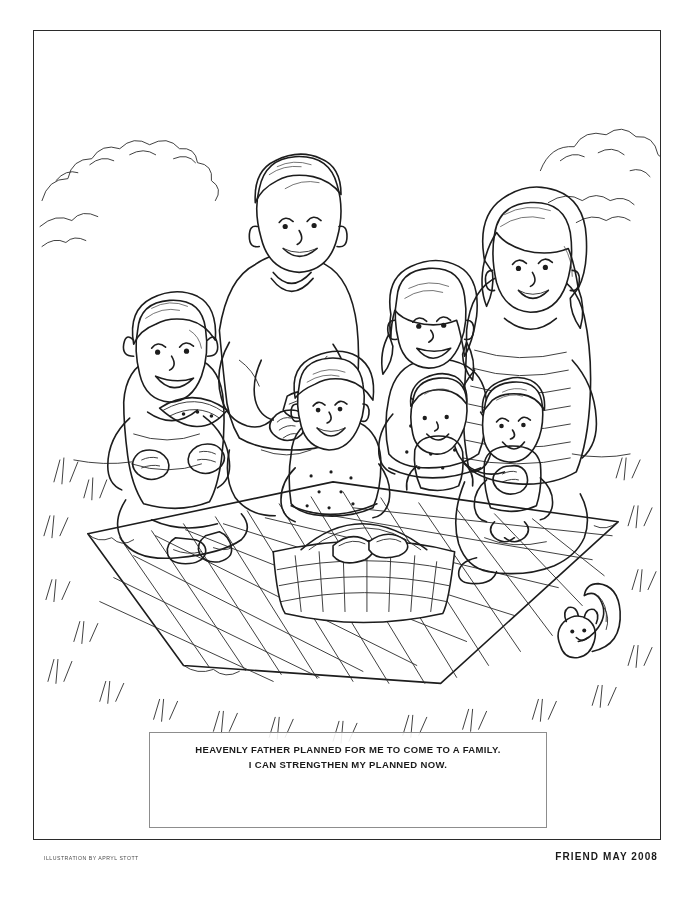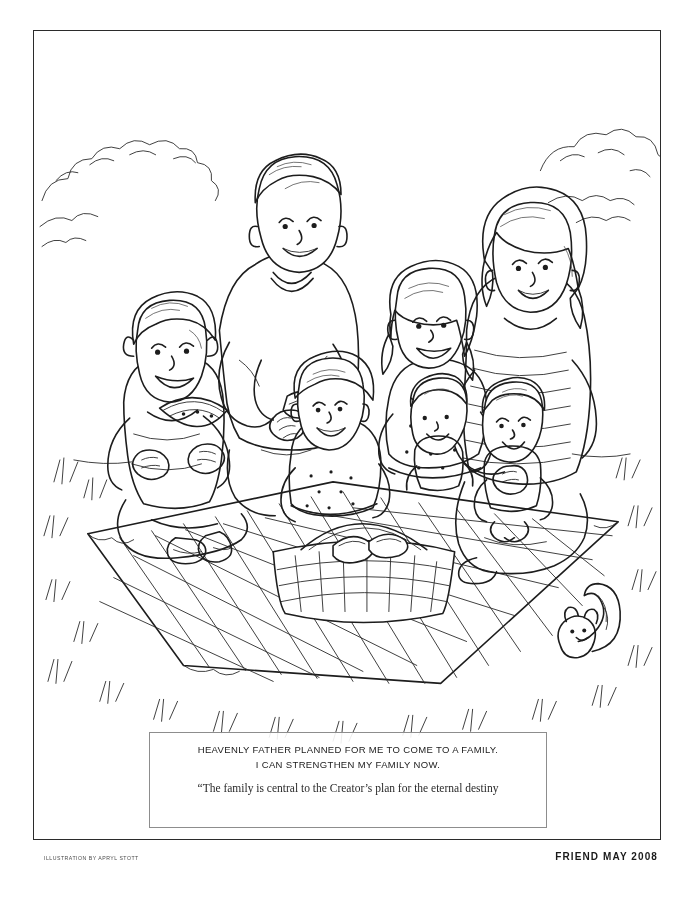--- a/index.html
+++ b/index.html
@@ -52,21 +52,21 @@
     box-sizing: border-box;
     background: rgba(255,255,255,0.9);
     text-align: center;
     padding: 9px 10px 0 10px;
   }
   .caption-line1,
   .caption-line2 {
     font-family: "Liberation Sans", sans-serif;
     font-size: 9.5px;
     letter-spacing: 0.35px;
-    font-weight: 400;
+    font-weight: 700;
     color: #1a1a1a;
     line-height: 15px;
     white-space: nowrap;
   }
   .caption-quote {
     margin-top: 8px;
     font-family: "Liberation Serif", serif;
     font-size: 11.5px;
     line-height: 16px;
     color: #2a2a2a;
@@ -477,23 +477,22 @@
 
           <path class="ink" d="M560 622 q30 -6 28 -40 q-2 -26 -22 -28 q-12 0 -14 12 q10 -6 16 4 q8 14 -2 28 q-8 12 -20 14"></path>
           <path class="ink-thin" d="M566 566 q10 10 8 26 M572 578 q6 10 2 22"></path>
         </g>
 
       </svg>
     </div>
 
     <div class="caption-box">
       <div class="caption-line1">HEAVENLY FATHER PLANNED FOR ME TO COME TO A FAMILY.</div>
-      <div class="caption-line2">I CAN STRENGTHEN MY FAMILY NOW.</div>
+      <div class="caption-line2">I CAN STRENGTHEN MY PLANNED NOW.</div>
       <div class="caption-quote">
-        <div>“The family is central to the Creator’s plan for the eternal destiny</div>
       </div>
     </div>
   </div>
 
   <div class="credit-left">ILLUSTRATION BY APRYL STOTT</div>
   <div class="credit-right">FRIEND MAY 2008</div>
 
 </div>
 
 </body></html>

